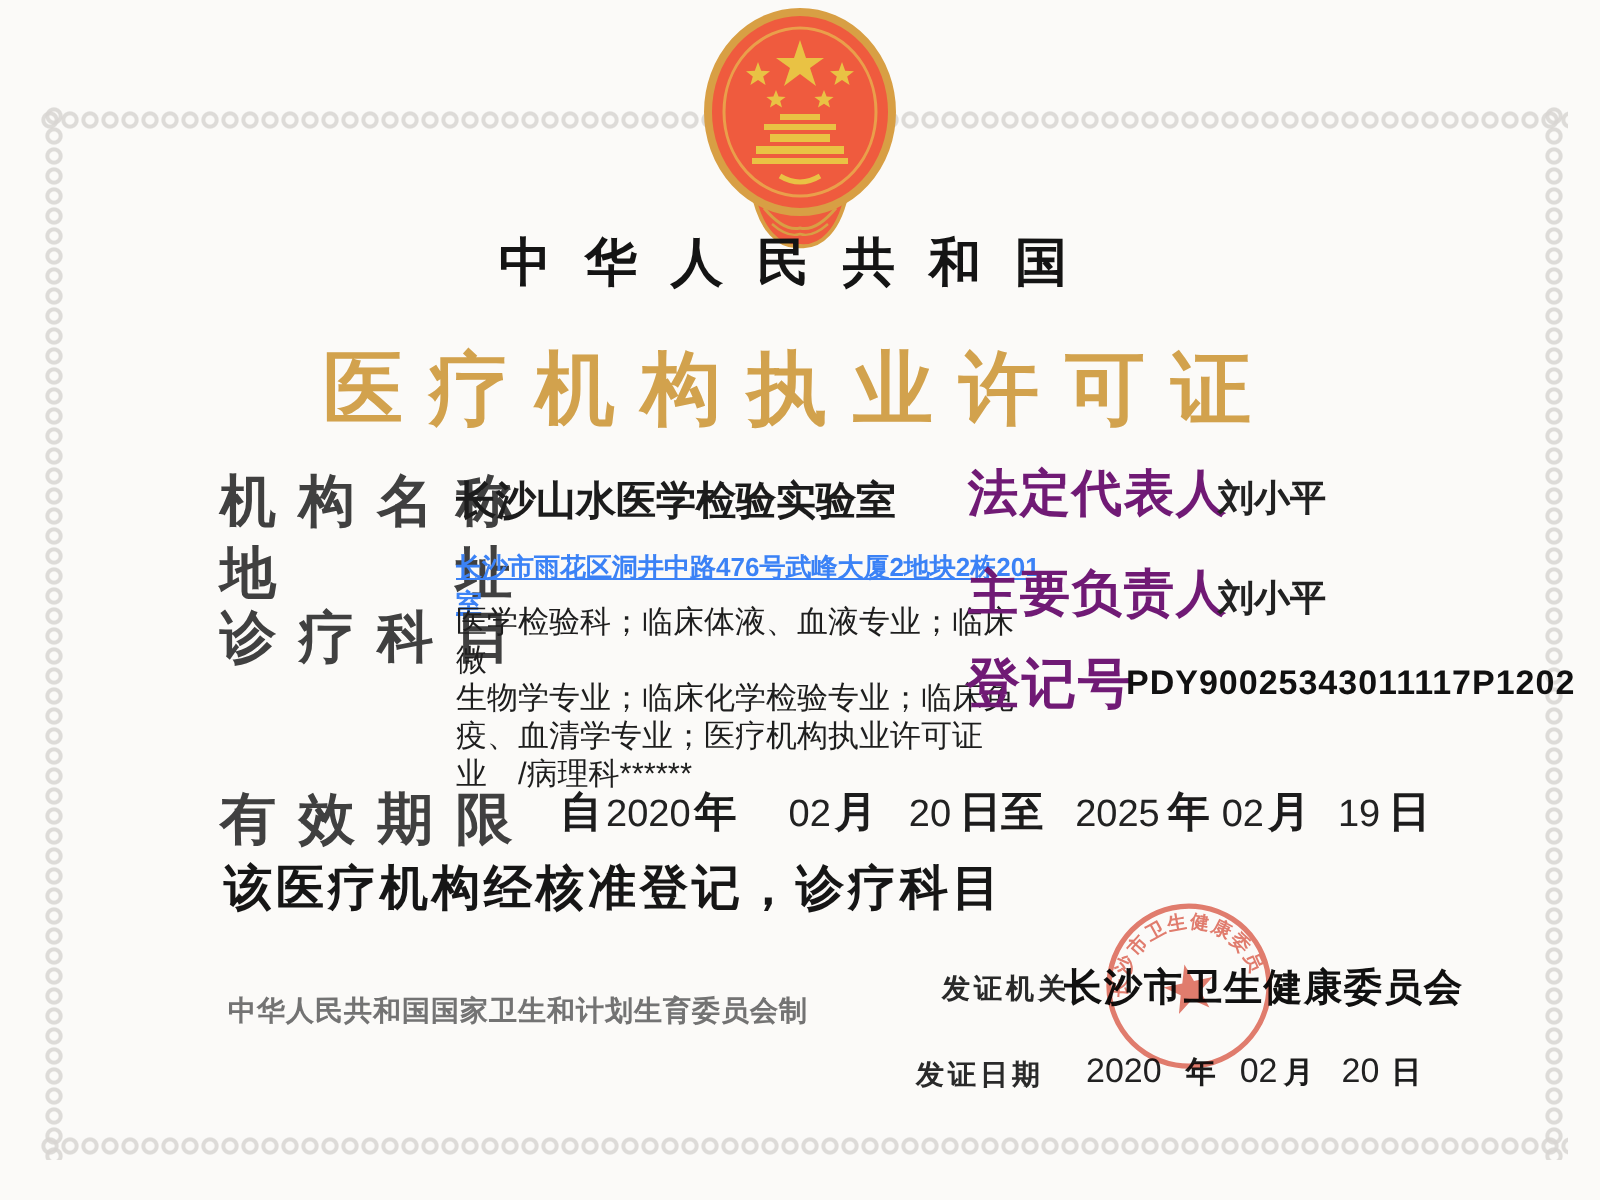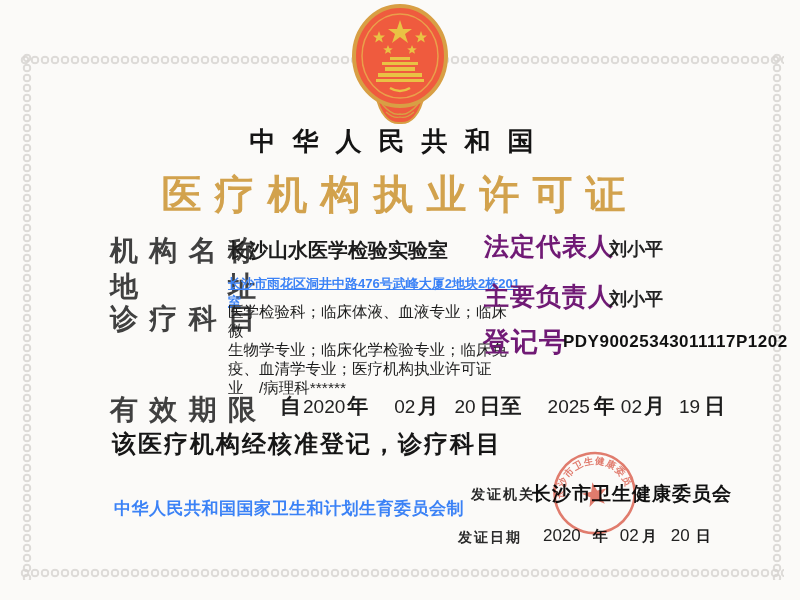--- a/index.html
+++ b/index.html
@@ -20,21 +20,21 @@
     background-image: radial-gradient(circle at 5px 7px, rgba(255,255,255,0) 2px, #d8d5d2 2.6px, #d8d5d2 4px, rgba(255,255,255,0) 4.6px);
     background-size:10px 14px;
   }
   .band-v {
     width:14px;
     background-image: radial-gradient(circle at 7px 5px, rgba(255,255,255,0) 2px, #d8d5d2 2.6px, #d8d5d2 4px, rgba(255,255,255,0) 4.6px);
     background-size:14px 10px;
   }
 
   .country {
-    left:0; right:0; top:124px; text-align:center;
+    left:0; right:0; top:114px; text-align:center;
     font-size:26px; font-weight:bold; letter-spacing:17px; color:#141414;
   }
   .license-title {
     left:0; right:0; top:167px; text-align:center;
     font-size:40px; font-weight:bold; letter-spacing:13px; color:#d2a24d;
   }
 
   .jlabel {
     font-size:28px; font-weight:bold; color:#404040;
     width:146px; text-align:justify; text-align-last:justify;
@@ -46,21 +46,21 @@
   .subj-line  { font-size:15.5px; font-weight:normal; line-height:19px; color:#1e1e1e; }
   .person     { font-size:18px; font-weight:bold; color:#222; }
   .regno      { font-size:17px; font-weight:bold; letter-spacing:.5px; color:#111; }
 
   .vrow { display:flex; align-items:baseline; }
   .vcjk { font-size:21px; font-weight:bold; }
   .vnum { font-size:19px; color:#222; }
 
   .approval { font-size:24px; font-weight:bold; letter-spacing:2px; color:#161616; }
 
-  .maker { font-family:"Liberation Serif", serif; font-size:17px; font-weight:bold; color:#3b82f6; letter-spacing:.5px; }
+  .maker { font-family:"Liberation Serif", serif; font-size:14px; font-weight:bold; color:#737373; letter-spacing:.5px; }
   .small-label { font-family:"Liberation Serif", serif; font-size:14px; font-weight:bold; color:#2a2a2a; letter-spacing:2px; }
   .issuer-value { font-size:19px; font-weight:bold; color:#111; letter-spacing:1px; }
   .drow { display:flex; align-items:baseline; }
   .dnum { font-size:17px; color:#222; }
   .dcjk { font-family:"Liberation Serif", serif; font-size:15px; font-weight:bold; }
 
   .seal { mix-blend-mode:multiply; opacity:.78; transform:rotate(-12deg); }
 </style>
 </head>
 <body>
@@ -128,21 +128,21 @@
 
   <div class="abs jlabel" style="left:110px; top:391px;">有效期限</div>
   <div class="abs vrow" style="left:280px; top:392px;">
     <span class="vcjk">自</span>
     <span class="vnum" style="margin-left:2px;">2020</span>
     <span class="vcjk" style="margin-left:2px;">年</span>
     <span class="vnum" style="margin-left:26px;">02</span>
     <span class="vcjk" style="margin-left:2px;">月</span>
     <span class="vnum" style="margin-left:16px;">20</span>
     <span class="vcjk" style="margin-left:4px;">日至</span>
-    <span class="vnum" style="margin-left:26px;">2025</span>
+    <span class="vnum" style="margin-left:16px;">2025</span>
     <span class="vcjk" style="margin-left:4px;">年</span>
     <span class="vnum" style="margin-left:6px;">02</span>
     <span class="vcjk" style="margin-left:2px;">月</span>
     <span class="vnum" style="margin-left:14px;">19</span>
     <span class="vcjk" style="margin-left:4px;">日</span>
   </div>
 
   <div class="abs approval" style="left:112px; top:428px;">该医疗机构经核准登记，诊疗科目</div>
 
   <div class="abs maker" style="left:114px; top:497px;">中华人民共和国国家卫生和计划生育委员会制</div>

